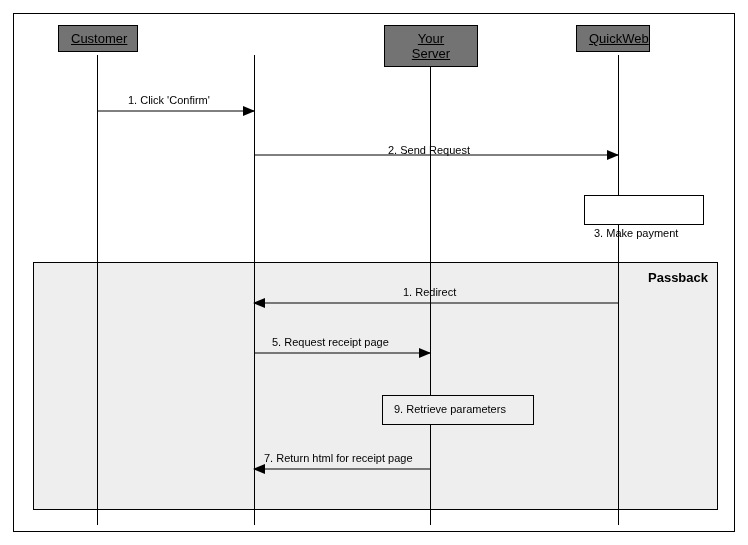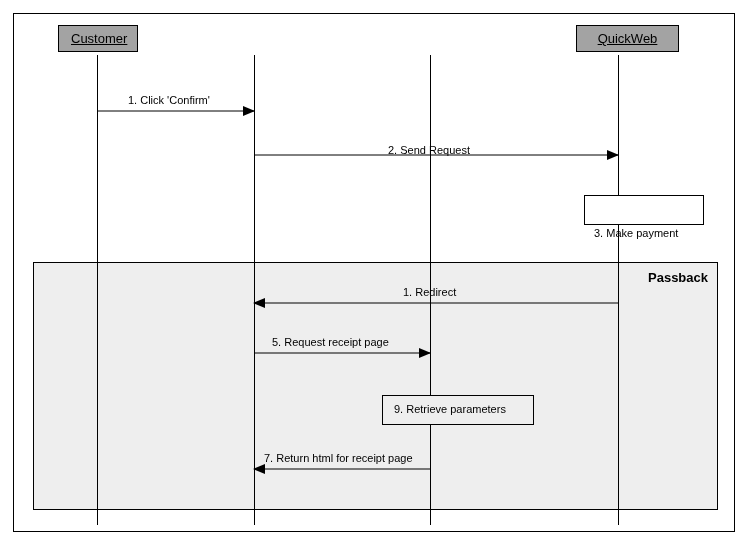--- a/index.html
+++ b/index.html
@@ -20,21 +20,21 @@
     left: 13px;
     top: 13px;
     width: 722px;
     height: 519px;
     border: 1px solid #000;
     box-sizing: border-box;
   }
   .actor-box {
     position: absolute;
     border: 1px solid #000;
-    background: #a3a3a3;
+    background: #737373;
     padding: 5px 12px;
     text-align: center;
     text-decoration: underline;
     box-sizing: border-box;
     top: 25px;
     z-index: 2;
   }
   .lifeline {
     position: absolute;
     width: 1px;
@@ -85,21 +85,22 @@
 
   <div class="passback" style="left:33px; top:262px; width:685px; height:248px;"></div>
   <div class="passback-label" style="left:648px; top:270px;">Passback</div>
 
   <div class="lifeline" style="left:97px;"></div>
   <div class="lifeline" style="left:254px;"></div>
   <div class="lifeline" style="left:430px;"></div>
   <div class="lifeline" style="left:618px;"></div>
 
   <div class="actor-box" style="left:58px; width:80px;">Customer</div>
-  <div class="actor-box" style="left:576px; width:103px;">QuickWeb</div>
+  <div class="actor-box" style="left:384px; width:94px;">Your Server</div>
+  <div class="actor-box" style="left:576px; width:74px;">QuickWeb</div>
 
   <div class="self-box" style="left:584px; top:195px; width:120px; height:30px; background:white;"></div>
   <div class="self-box" style="left:382px; top:395px; width:152px; height:30px; background:#eee;"></div>
 
   <div class="msg-label" style="left:128px; top:94px;">1. Click 'Confirm'</div>
   <div class="msg-label" style="left:388px; top:136px;margin-top:8px;">2. Send Request</div>
   <div class="msg-label" style="left:594px; top:203px;margin-top:24px;">3. Make payment</div>
   <div class="msg-label" style="left:403px; top:286px;">1. Redirect</div>
   <div class="msg-label" style="left:272px; top:336px;">5. Request receipt page</div>
   <div class="msg-label" style="left:394px; top:403px;">9. Retrieve parameters</div>

